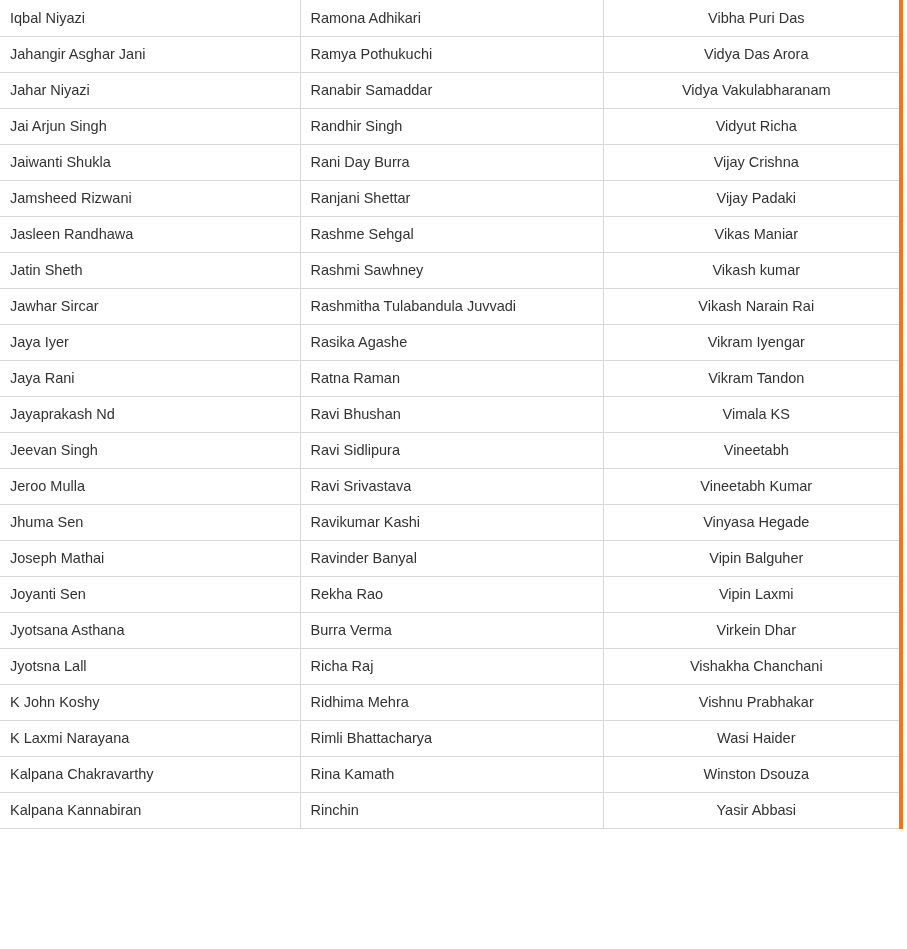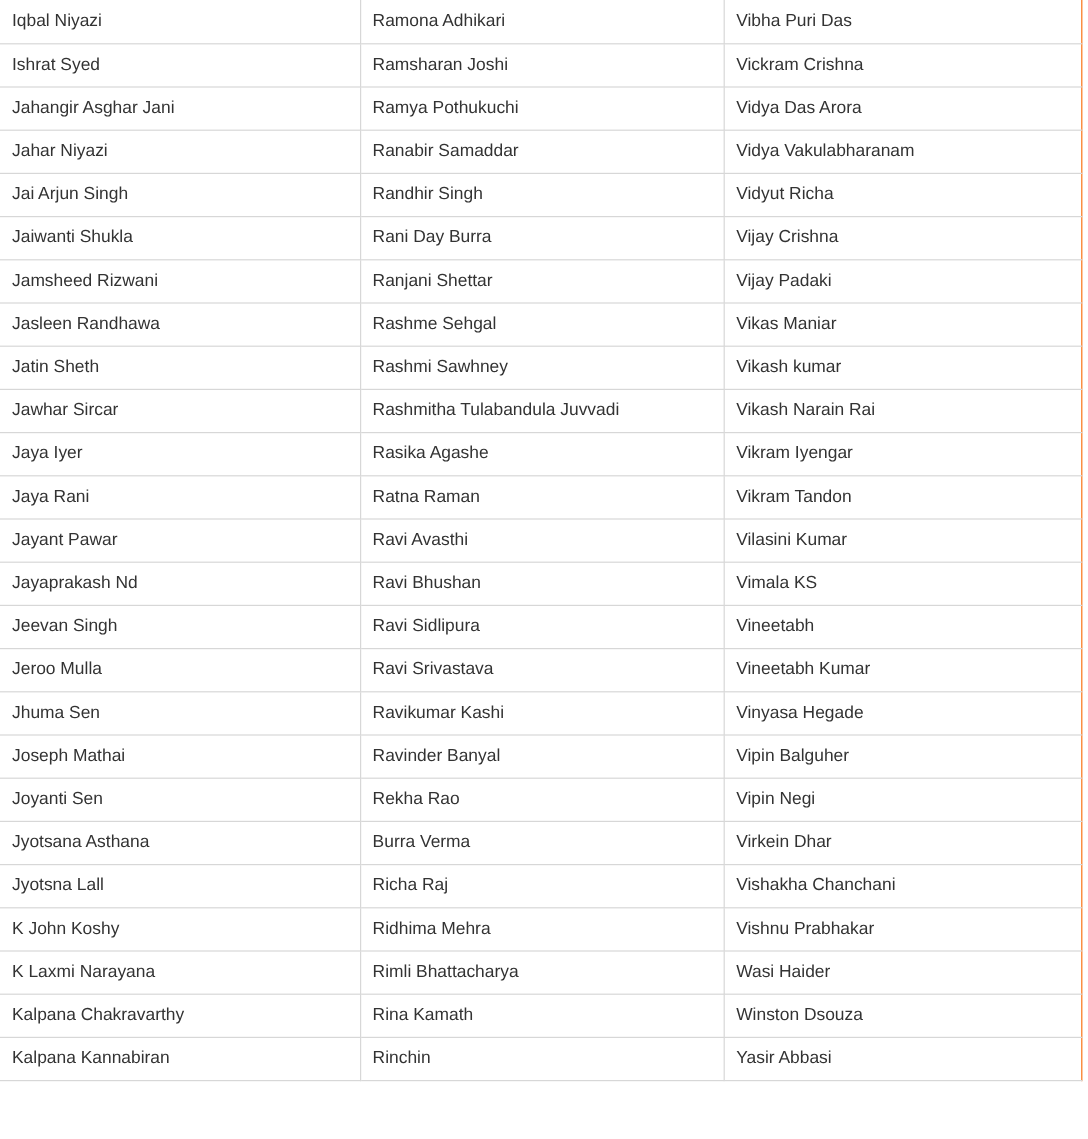--- a/index.html
+++ b/index.html
@@ -43,21 +43,22 @@
     line-height: 35px;
     color: #333333;
     white-space: nowrap;
     overflow: hidden;
     text-overflow: clip;
     vertical-align: middle;
     background: #ffffff;
   }
 
   #names-table td.col-last {
-    border-right: 1px solid #f97316;
+    border-right: 4px solid #f97316;
+    text-align: center;
   }
 
   
   #names-table tr.first-row td {
     height: 36px;
     line-height: 32px;
     vertical-align: bottom;
     padding-bottom: 2px;
   }
 </style>
@@ -68,25 +69,20 @@
   <colgroup>
     <col class="col-1">
     <col class="col-2">
     <col class="col-3">
   </colgroup>
   <tbody id="names-table-body">
       <tr class="first-row">
         <td>Iqbal Niyazi</td>
         <td>Ramona Adhikari</td>
         <td class="col-last">Vibha Puri Das</td>
-      </tr>
-      <tr>
-        <td>Ishrat Syed</td>
-        <td>Ramsharan Joshi</td>
-        <td class="col-last">Vickram Crishna</td>
       </tr>
       <tr>
         <td>Jahangir Asghar Jani</td>
         <td>Ramya Pothukuchi</td>
         <td class="col-last">Vidya Das Arora</td>
       </tr>
       <tr>
         <td>Jahar Niyazi</td>
         <td>Ranabir Samaddar</td>
         <td class="col-last">Vidya Vakulabharanam</td>
@@ -125,25 +121,20 @@
         <td>Jaya Iyer</td>
         <td>Rasika Agashe</td>
         <td class="col-last">Vikram Iyengar</td>
       </tr>
       <tr>
         <td>Jaya Rani</td>
         <td>Ratna Raman</td>
         <td class="col-last">Vikram Tandon</td>
       </tr>
       <tr>
-        <td>Jayant Pawar</td>
-        <td>Ravi Avasthi</td>
-        <td class="col-last">Vilasini Kumar</td>
-      </tr>
-      <tr>
         <td>Jayaprakash Nd</td>
         <td>Ravi Bhushan</td>
         <td class="col-last">Vimala KS</td>
       </tr>
       <tr>
         <td>Jeevan Singh</td>
         <td>Ravi Sidlipura</td>
         <td class="col-last">Vineetabh</td>
       </tr>
       <tr>
@@ -157,21 +148,21 @@
         <td class="col-last">Vinyasa Hegade</td>
       </tr>
       <tr>
         <td>Joseph Mathai</td>
         <td>Ravinder Banyal</td>
         <td class="col-last">Vipin Balguher</td>
       </tr>
       <tr>
         <td>Joyanti Sen</td>
         <td>Rekha Rao</td>
-        <td class="col-last">Vipin Negi</td>
+        <td class="col-last">Vipin Laxmi</td>
       </tr>
       <tr>
         <td>Jyotsana Asthana</td>
         <td>Burra Verma</td>
         <td class="col-last">Virkein Dhar</td>
       </tr>
       <tr>
         <td>Jyotsna Lall</td>
         <td>Richa Raj</td>
         <td class="col-last">Vishakha Chanchani</td>

